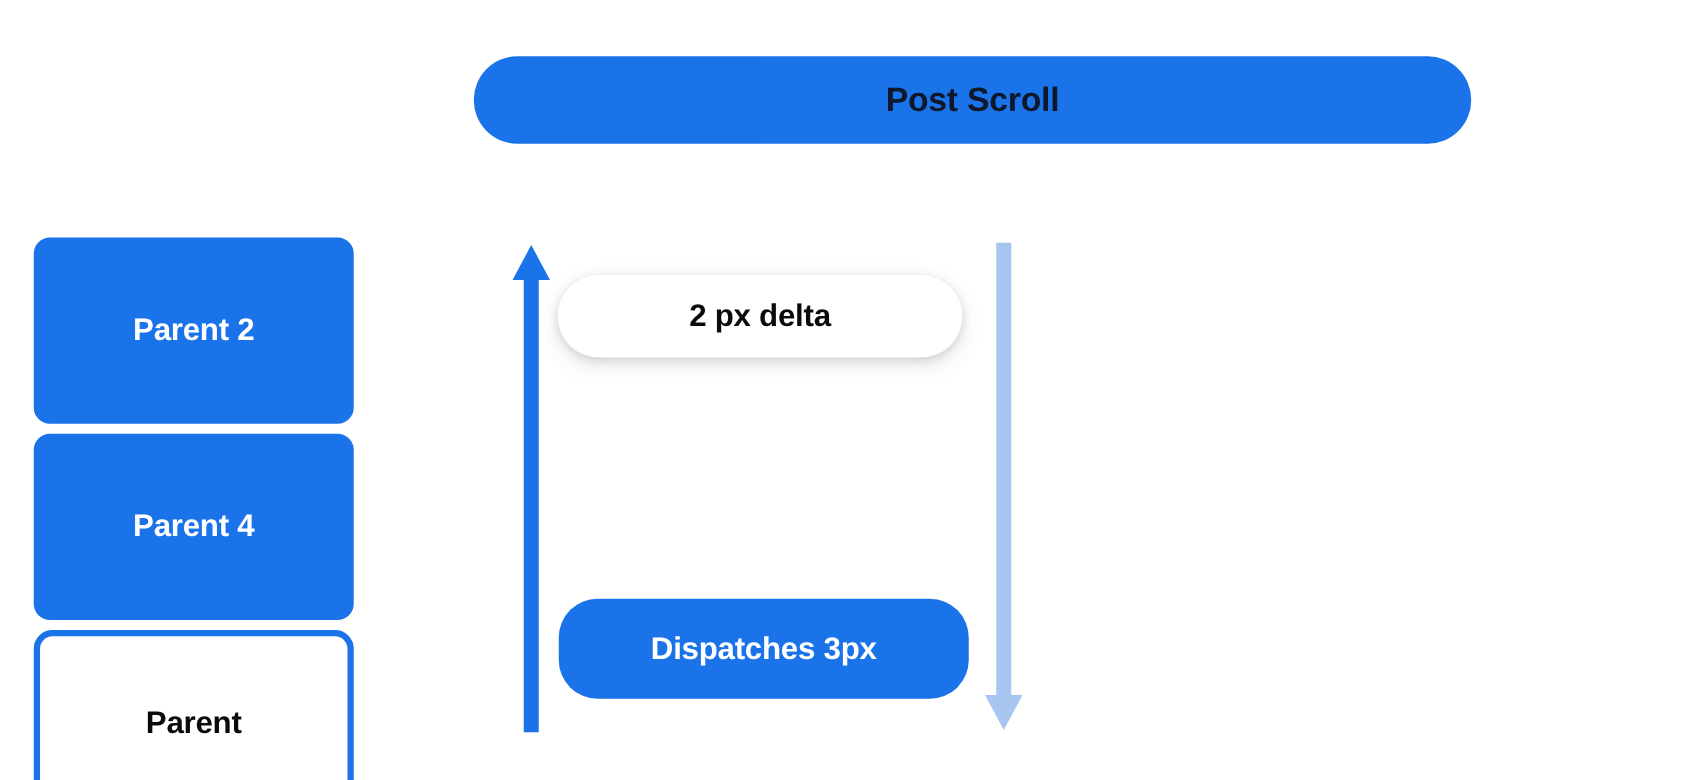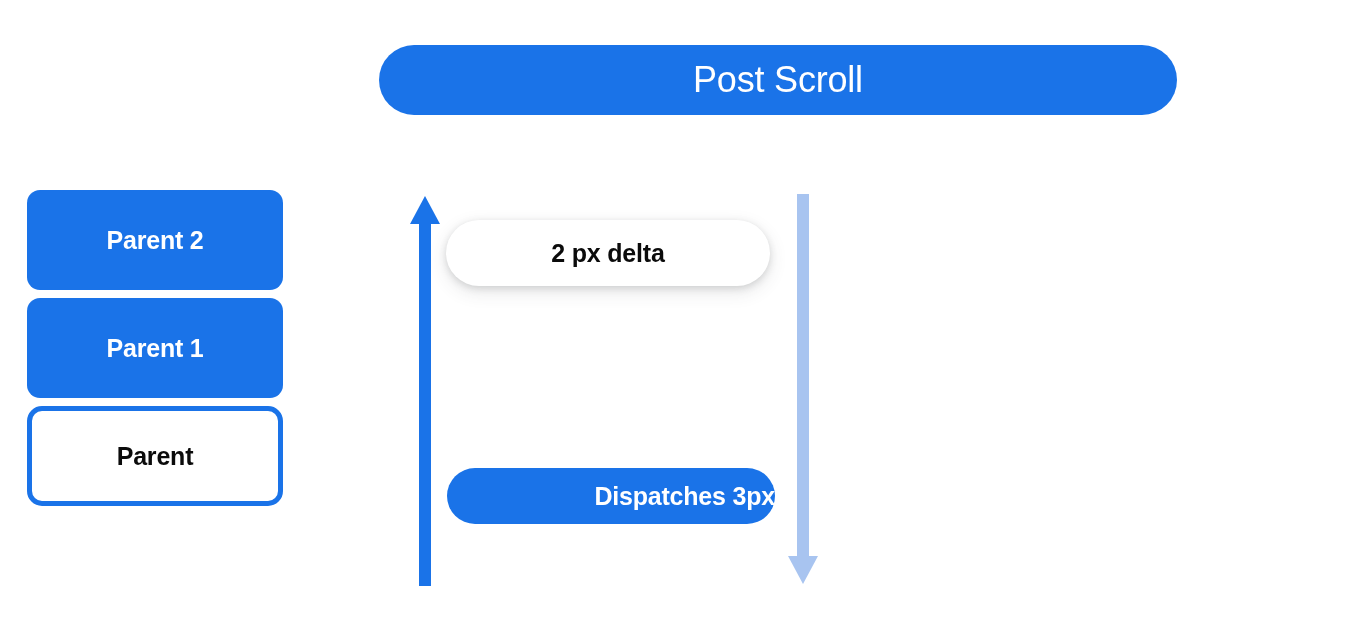--- a/index.html
+++ b/index.html
@@ -30,37 +30,37 @@
     top: 45px;
     width: 798px;
     height: 70px;
     background: #1a73e8;
     border-radius: 35px;
     display: flex;
     align-items: center;
     justify-content: center;
   }
   .banner-label {
-    color: #ffffff;
-    font-size: 36px;
-    font-weight: normal;
+    color: #0f172a;
+    font-size: 27px;
+    font-weight: bold;
     letter-spacing: -0.2px;
     line-height: 1;
   }
 
   
   .stack {
     position: absolute;
     left: 27px;
     top: 190px;
     width: 256px;
   }
   .stack-box {
     width: 256px;
-    height: 100px;
+    height: 149px;
     border-radius: 13px;
     display: flex;
     align-items: center;
     justify-content: center;
     box-sizing: border-box;
     margin-bottom: 8px;
   }
   .stack-box:last-child {
     margin-bottom: 0;
   }
@@ -122,26 +122,25 @@
   }
   .pill-delta .pill-label {
     color: #0b0b0b;
     font-size: 25px;
     font-weight: bold;
     letter-spacing: -0.2px;
     line-height: 1;
   }
   .pill-dispatch {
     left: 447px;
-    top: 468px;
+    top: 479px;
     width: 328px;
-    height: 56px;
+    height: 80px;
     background: #1a73e8;
     border-radius: 31px;
-    justify-content: flex-end;
   }
   .pill-dispatch .pill-label {
     color: #ffffff;
     font-size: 25px;
     font-weight: bold;
     letter-spacing: -0.2px;
     line-height: 1;
   }
 </style>
 </head>
@@ -153,21 +152,21 @@
     <span class="banner-label">Post Scroll</span>
   </div>
 
   <div class="stack">
 
     <div class="stack-box filled">
       <span class="stack-label">Parent 2</span>
     </div>
 
     <div class="stack-box filled">
-      <span class="stack-label">Parent 1</span>
+      <span class="stack-label">Parent 4</span>
     </div>
 
     <div class="stack-box outlined">
       <span class="stack-label">Parent</span>
     </div>
 
   </div>
 
   <svg class="arrow arrow-up" viewBox="0 0 34 392">
     <polygon points="17,2 32,30 2,30" fill="#1a73e8"></polygon>

